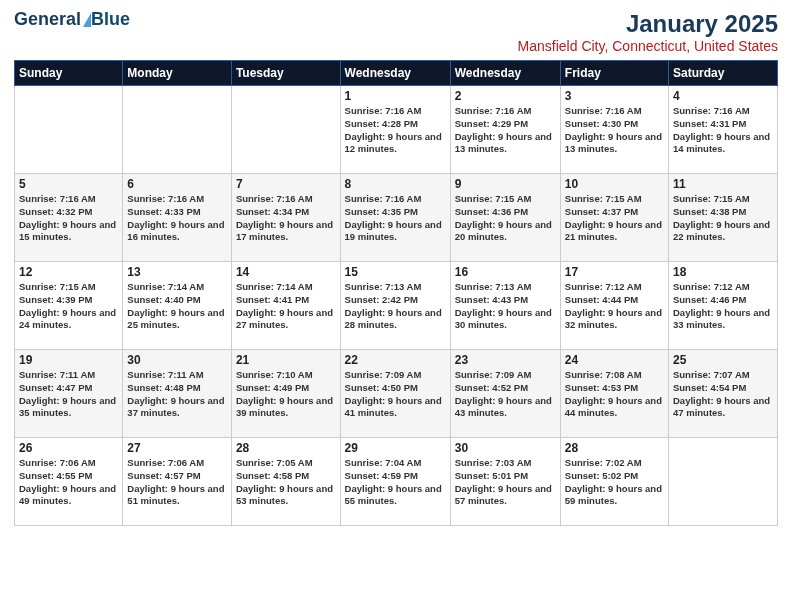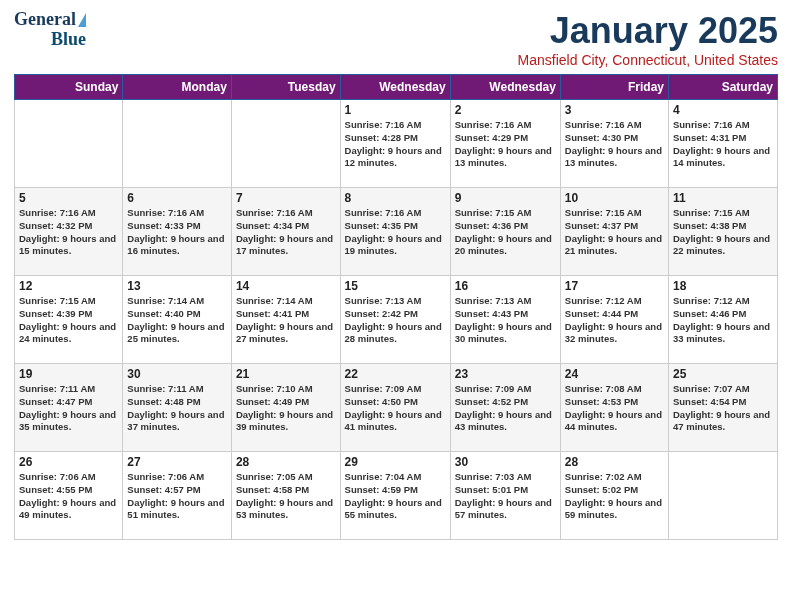--- a/index.html
+++ b/index.html
@@ -15,63 +15,61 @@
       padding: 10px 14px 6px 14px;
     }
     .header-row {
       display: flex;
       justify-content: space-between;
       align-items: flex-start;
       margin-bottom: 6px;
     }
     .logo {
       display: flex;
-      flex-direction: column;
-      align-items: flex-end;
-      font-family: Liberation Serif, serif;
+      align-items: flex-start;
     }
     .logo-text {
       font-size: 18px;
       font-weight: bold;
       color: #1a3a5c;
       line-height: 1.1;
     }
     .logo-triangle {
       display: inline-block;
       width: 0;
       height: 0;
       border-left: 8px solid transparent;
       border-bottom: 14px solid #4a9fd4;
       margin-left: 2px;
       vertical-align: middle;
     }
     .title-block {
       text-align: right;
     }
     .month-title {
-      font-size: 36px;
+      font-size: 24px;
       font-weight: bold;
       color: #1a3a5c;
     }
     .location-title {
       font-size: 14px;
       color: #b91c1c;
     }
     .calendar {
       width: 100%;
       border-collapse: collapse;
       border: 1px solid #ccc;
     }
     .calendar th {
-      background: #701a75;
+      background: #0f172a;
       color: #fff;
       font-size: 12px;
       font-weight: bold;
       padding: 5px 4px;
-      text-align: right;
+      text-align: left;
       border: 1px solid #2a5a9d;
     }
     .calendar td {
       border: 1px solid #ccc;
       vertical-align: top;
       padding: 3px 4px;
       width: 113px;
       height: 88px;
       background: #fff;
     }

